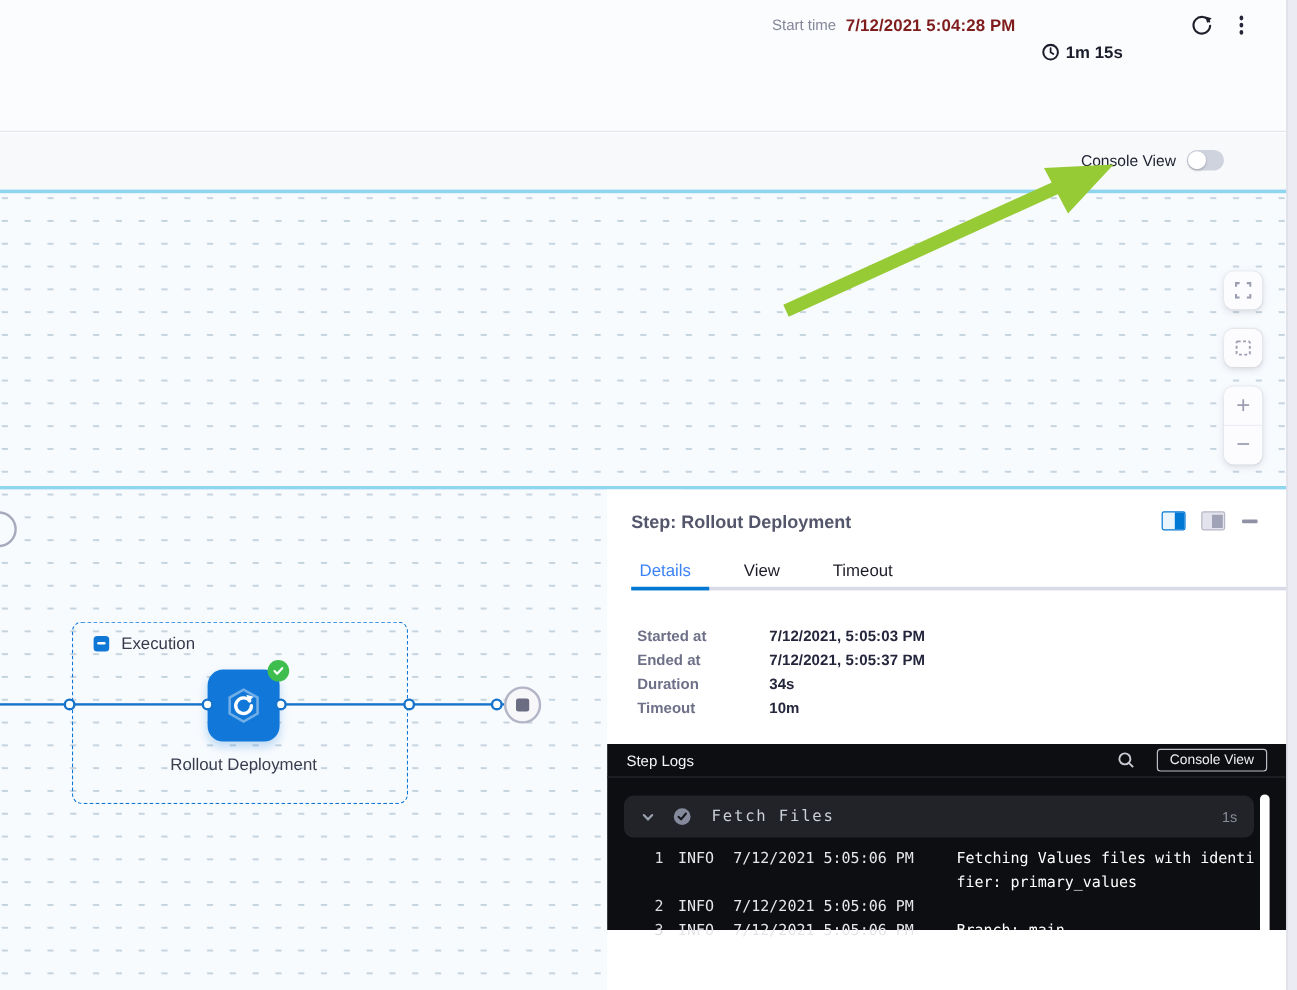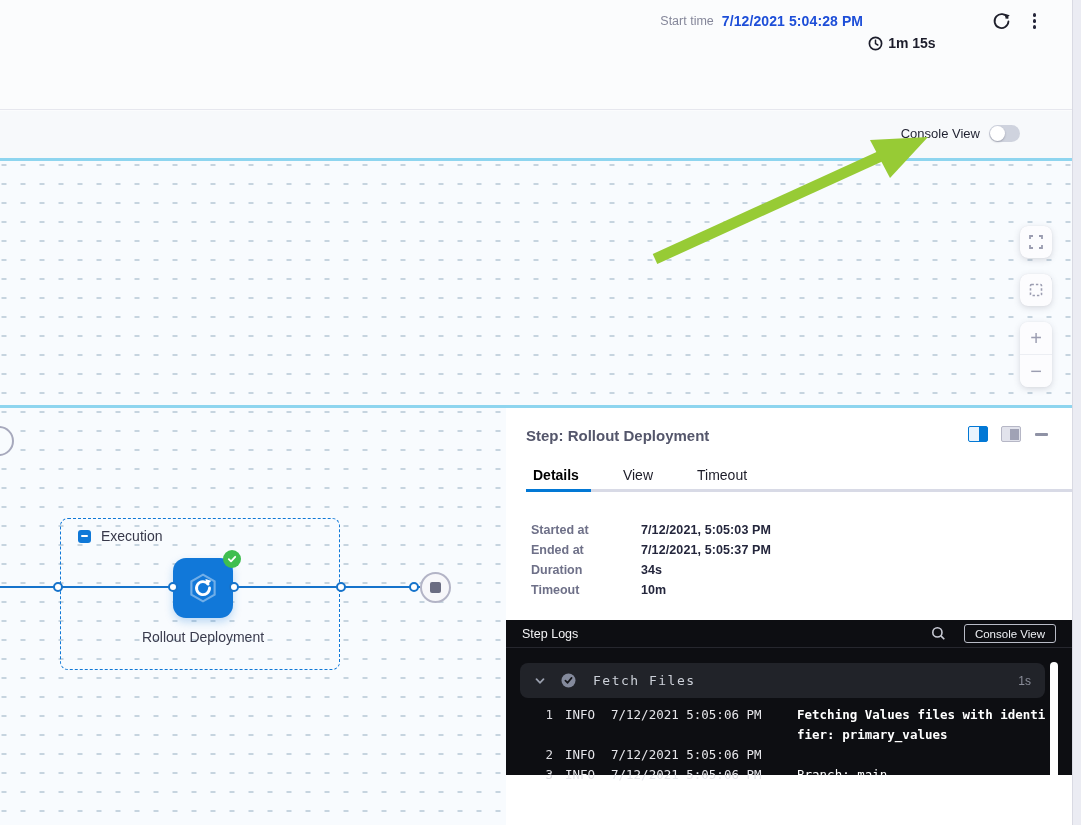--- a/index.html
+++ b/index.html
@@ -9,21 +9,21 @@
 
   
   .page-strip { position:absolute; top:0; right:0; width:9px; height:825px;
     background:#ebecf3; border-left:1px solid #d9dae3; z-index:40; }
 
   
   .top-header { position:absolute; top:0; left:0; width:1072px; height:110px;
     background:#fbfcfd; border-bottom:1px solid #e6e7ee; }
   .header-right { position:absolute; top:10px; right:30px; display:flex; align-items:center; height:22px;justify-content:space-between; }
   .start-time-label { font-size:12.5px; color:#85879a; margin-right:8px; }
-  .start-time-value { font-size:14px; font-weight:700; color:#1d4ed8; margin-right:5px; letter-spacing:.1px; }
+  .start-time-value { font-size:14px; font-weight:700; color:#7f1d1d; margin-right:22px; letter-spacing:.1px; }
   .elapsed-group { display:flex; align-items:center; gap:5px; margin-right:56px;margin-top:44px; }
   .elapsed-text { font-size:14px; font-weight:700; color:#1c1d2b; }
   .icon-btn { background:none; border:none; cursor:pointer; display:flex; align-items:center; justify-content:center; padding:0; }
   .refresh-btn { margin-right:16px; }
   .kebab { display:flex; flex-direction:column; gap:2.6px; padding:2px 6px; }
   .kebab i { width:3.4px; height:3.4px; border-radius:50%; background:#25263a; display:block; }
 
   
   .sub-header { position:absolute; top:111px; left:0; width:1072px; height:47px; background:#f7f9fb; }
   .console-toggle-wrap { position:absolute; top:14px; right:52px; display:flex; align-items:center; gap:9px; }
@@ -84,21 +84,21 @@
   .layout-ico { width:20px; height:16px; border-radius:2px; position:relative; border:1.5px solid; cursor:pointer; background:none; padding:0; }
   .layout-ico.blue { border-color:#0278d5; background:#eaf4fd; }
   .layout-ico.blue::after { content:""; position:absolute; right:0; top:0; width:45%; height:100%; background:#0278d5; }
   .layout-ico.gray { border-color:#b6b7c6; background:#e2e3ec; }
   .layout-ico.gray::after { content:""; position:absolute; right:1.5px; top:1.5px; width:45%; height:calc(100% - 3px); background:#a0a2b5; }
   .minimize-btn { width:16px; height:16px; position:relative; background:none; border:none; cursor:pointer; }
   .minimize-btn::after { content:""; position:absolute; left:1px; top:7px; width:13px; height:2.5px; background:#8f92a5; border-radius:1px; }
 
   .tabs { position:absolute; left:25px; top:59px; display:flex; gap:40px; }
   .tab { font-size:14px; color:#1c1c28; background:none; border:none; cursor:pointer; padding:0 2px; font-weight:500; }
-  .tab.active { color:#000000; font-weight:700; }
+  .tab.active { color:#3b82f6; font-weight:400; }
   .tab-underline-gray { position:absolute; left:20px; right:0; top:81px; height:3px; background:#d8dae6; }
   .tab-underline-blue { position:absolute; left:20px; top:81px; width:65px; height:3px; background:#0278d5; z-index:2; }
 
   .details-grid { position:absolute; left:25px; top:112px; }
   .drow { display:flex; height:20px; align-items:center; }
   .dlabel { width:110px; font-size:12.5px; font-weight:700; color:#6e7088; }
   .dvalue { font-size:12.5px; font-weight:700; color:#24263c; letter-spacing:.1px; }
 
   
   .logs-panel { position:absolute; left:0; top:212px; width:566px; height:155px; background:#0d0e12; }
@@ -115,21 +115,21 @@
     letter-spacing:1.5px; margin-left:17px; }
   .log-group-header .spacer { flex:1; }
   .log-group-duration { font-size:12px; color:#8b8e9a; }
   .log-rows { position:absolute; left:0; top:85px; width:548px;
     font-family:"DejaVu Sans Mono", monospace; font-size:12.5px; line-height:20px; color:#e6e6ea; }
   .lrow { display:flex; align-items:flex-start; padding-left:26px; }
   .lnum { width:21px; text-align:right; color:#dcdce0; flex:none; }
   .llevel { width:32px; margin-left:12px; flex:none; }
   .ltime { width:152px; margin-left:14px; flex:none; }
   .lmsg { width:250px; margin-left:34px; word-break:break-all; color:#fff; }
-  .lmsg.bold { font-weight:700; }
+  .lmsg.bold { font-weight:400; }
   .lmsg a { color:#fff; text-decoration:underline; cursor:pointer; }
   .log-scrollbar { position:absolute; right:14px; top:42px; width:8px; height:170px; background:#fff; border-radius:4px; }
 </style>
 </head>
 <body>
 
 <div id="app">
 
   <div class="top-header">
     <div class="header-right">

